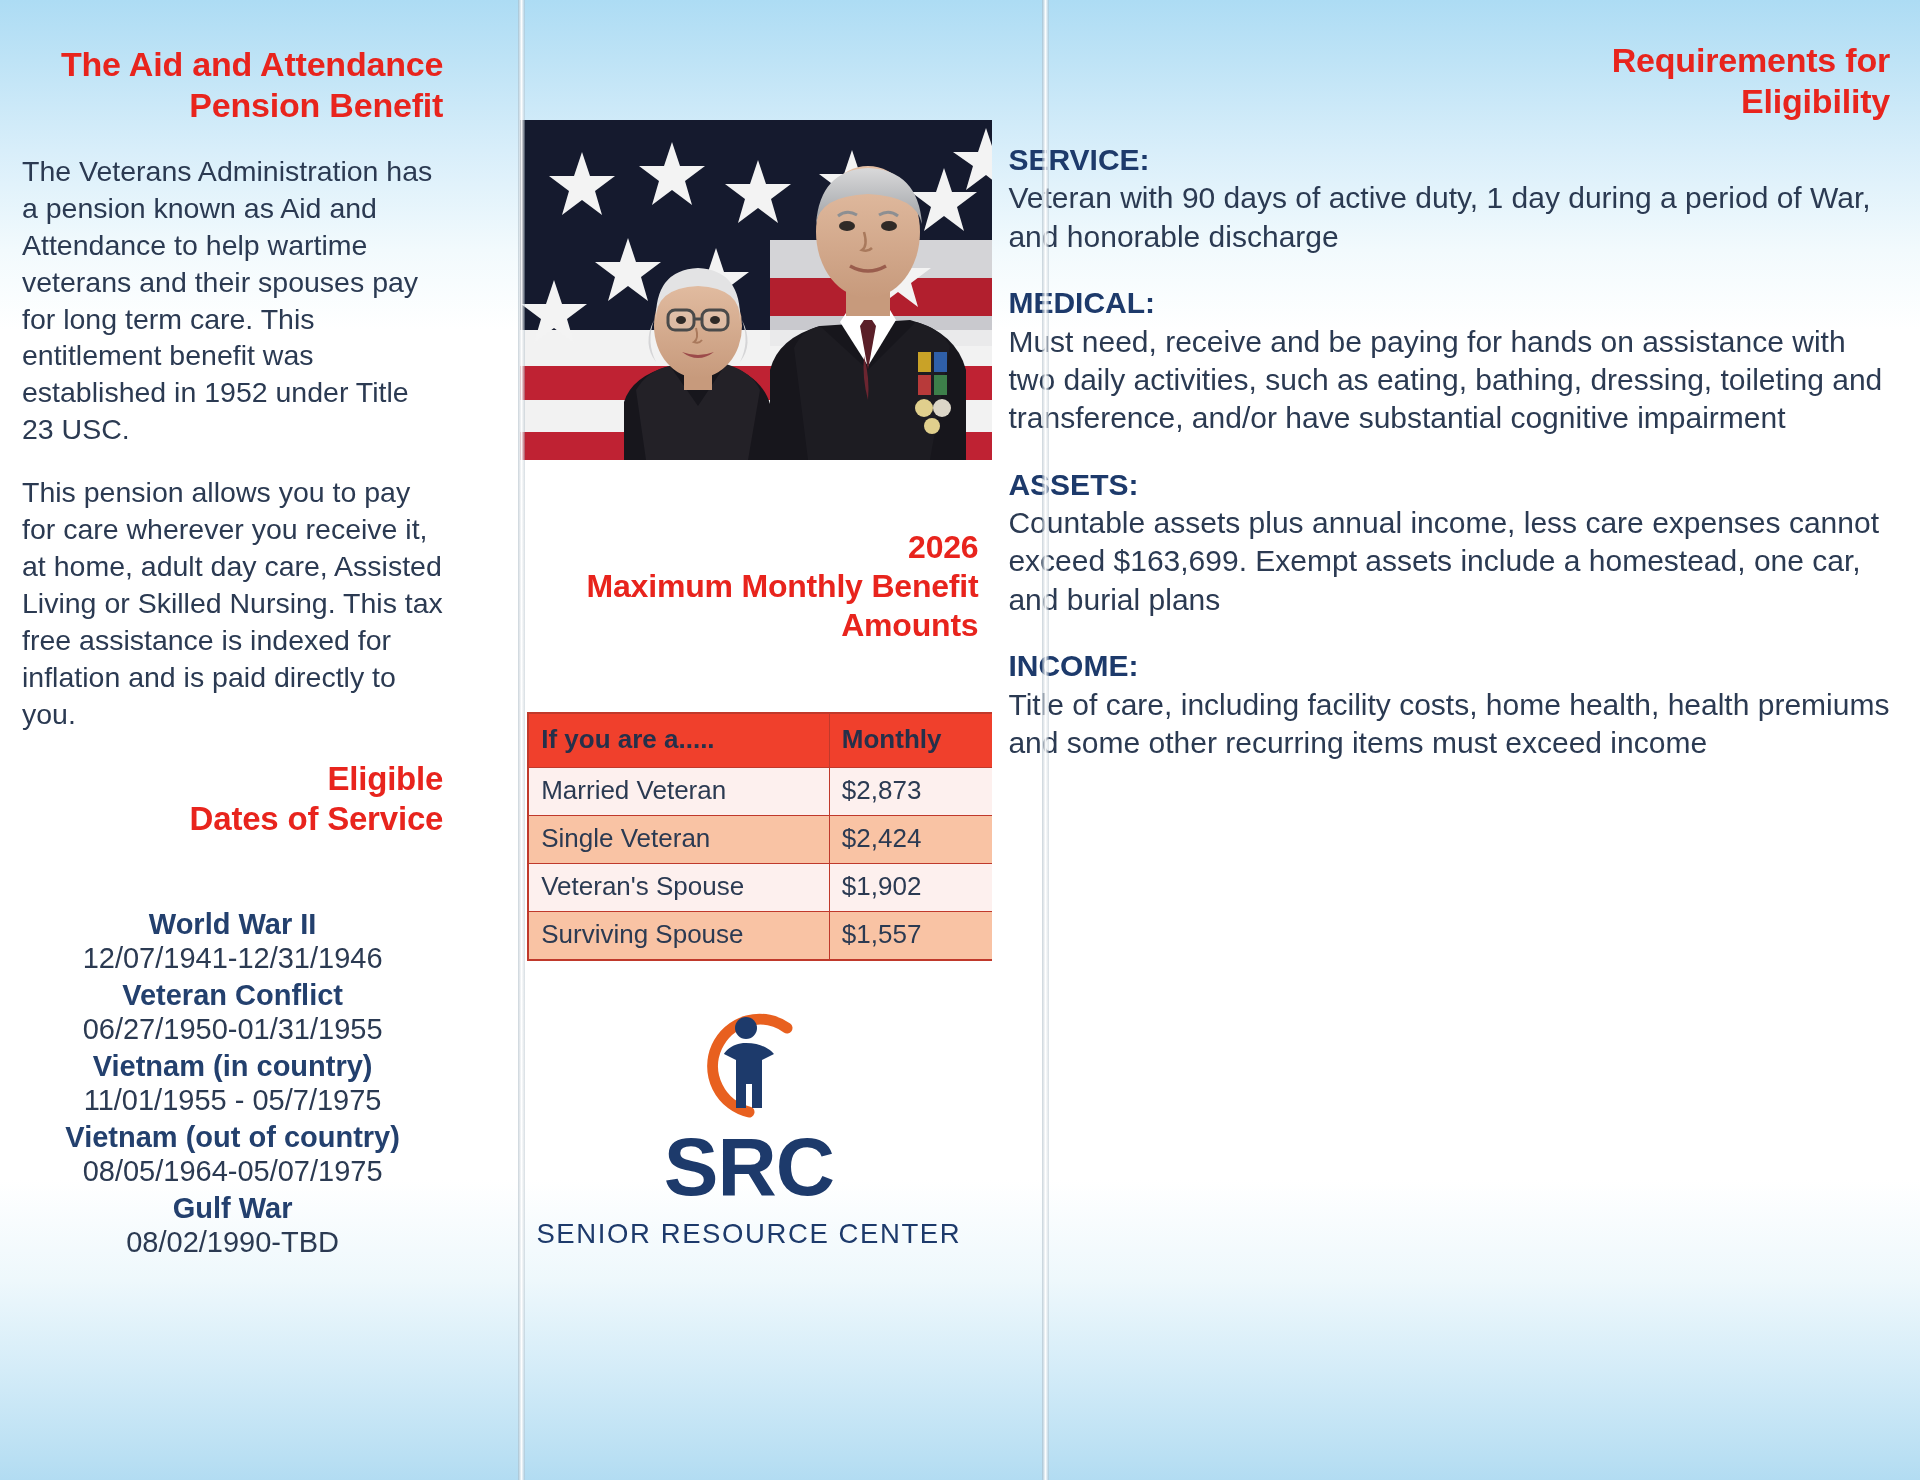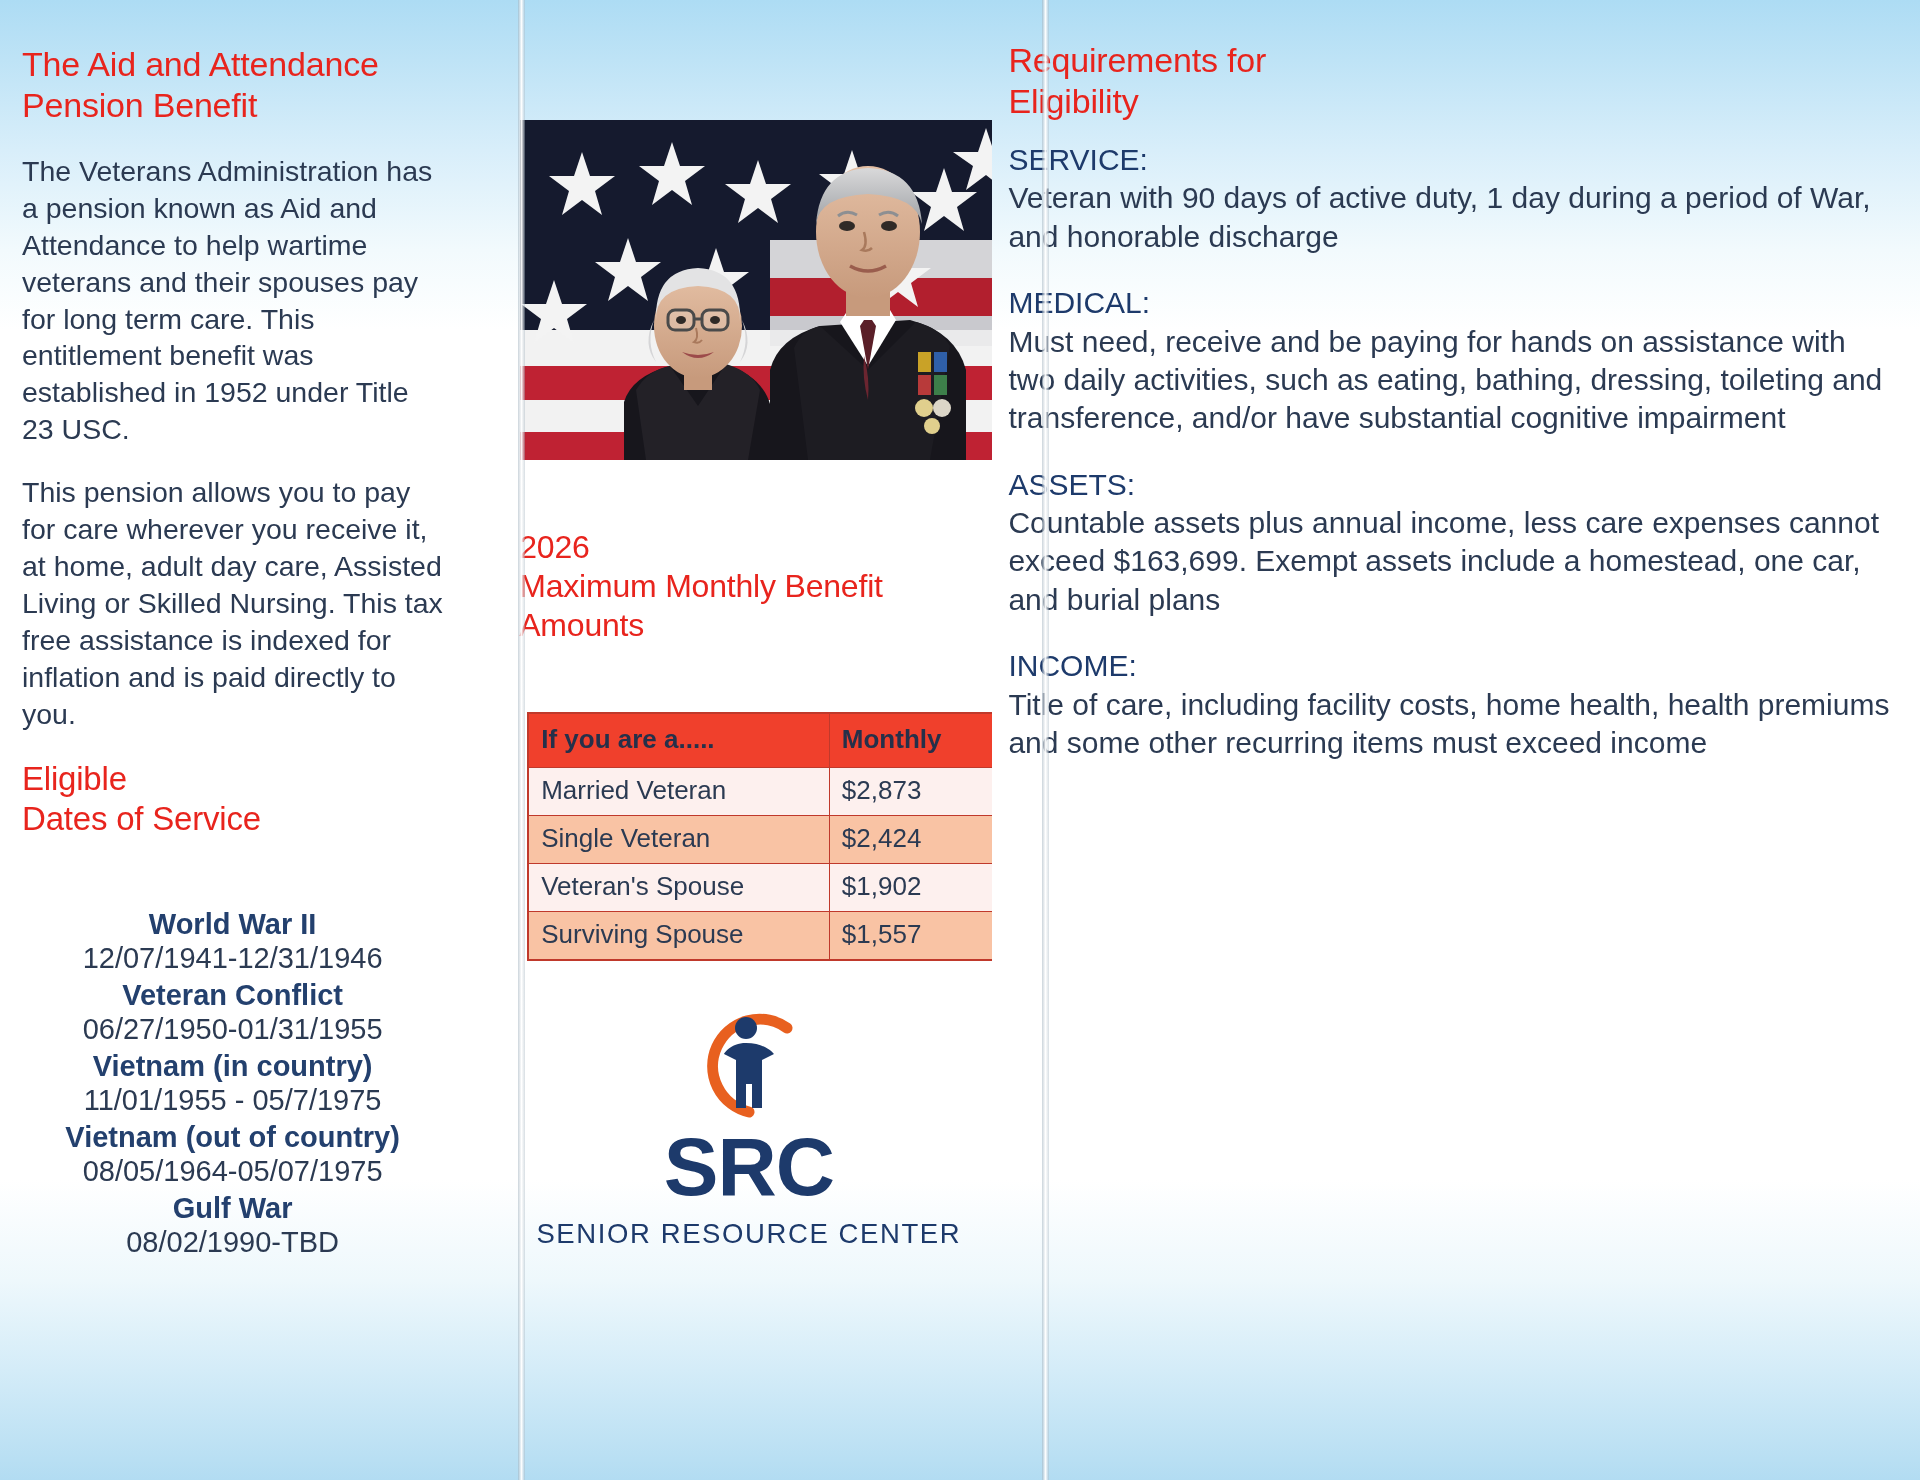--- a/index.html
+++ b/index.html
@@ -41,22 +41,22 @@
     position: absolute; top: 0; bottom: 0; width: 7px;
     background: linear-gradient(to right, rgba(140,160,175,0.45), rgba(255,255,255,0.95), rgba(140,160,175,0.35));
     z-index: 20;
   }
   .seam-1 { left: 518px; }
   .seam-2 { left: 1042px; }
 
   
   .hdr-red {
     color: #e8241d;
-    font-weight: normal;
-    text-align: left;
+    font-weight: bold;
+    text-align: right;
     line-height: 1.22;
     letter-spacing: -0.2px;
   }
 
   
   .left-inner { padding: 44px 26px 0 22px; }
   .title-main {
     font-size: 34px;
     margin-bottom: 26px;
   }
@@ -158,21 +158,21 @@
   }
 
   
   .right-inner { padding: 40px 30px 0 16px; }
   .right-title {
     font-size: 34px;
     margin-bottom: 18px;
   }
   .req-label {
     font-size: 30px;
-    font-weight: normal;
+    font-weight: bold;
     color: #1d3a6b;
     line-height: 1.28;
   }
   .req-text {
     font-size: 30px;
     color: #2b3a52;
     line-height: 1.28;
     margin-bottom: 28px;
   }
 </style>

